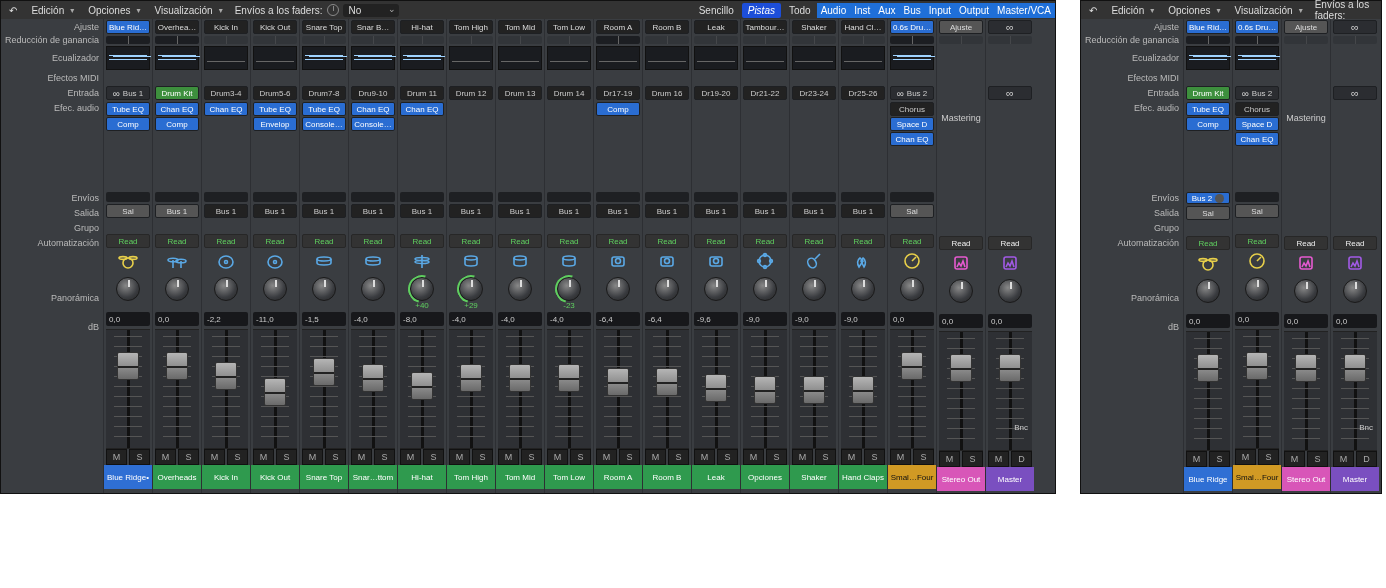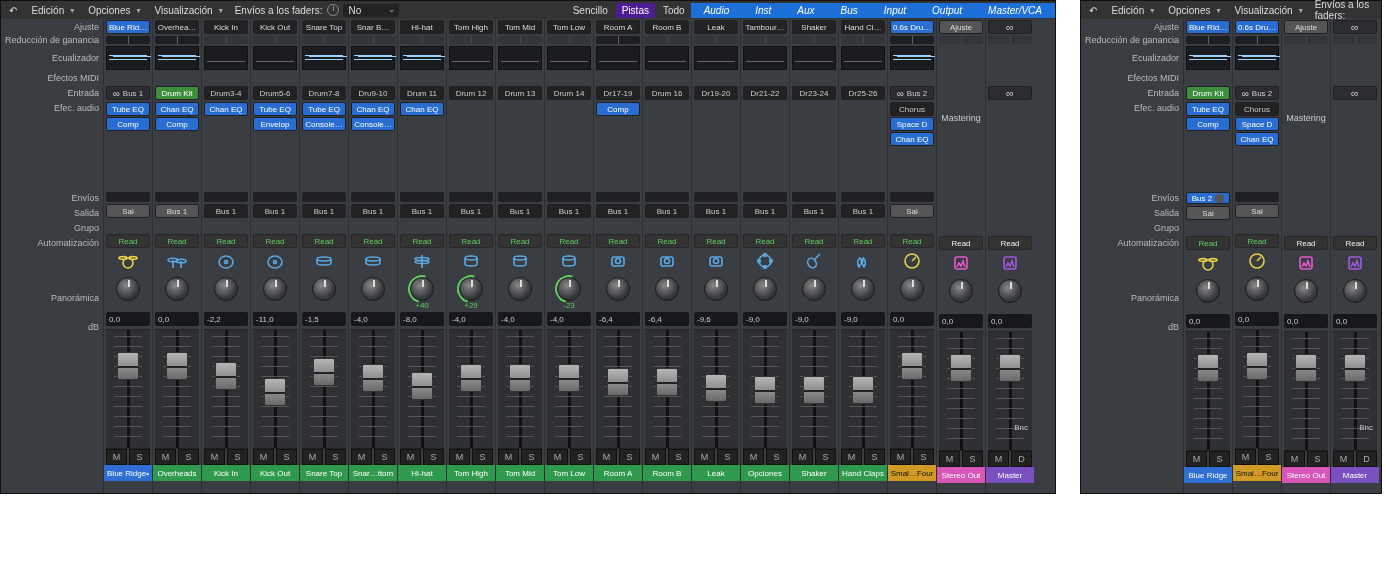--- a/index.html
+++ b/index.html
@@ -15,23 +15,23 @@
   .mnav { display: flex; align-items: center; gap: 2px; padding: 0 2px; }
   .mbtn { padding: 2px 6px; color: #ddd; white-space: nowrap; display:flex; align-items:center; gap:3px;}
   .dd::after { content: '▾'; font-size: 8px; margin-left: 3px; color:#aaa;}
   .sel-fad { display: flex; align-items: center; gap: 4px; margin-left: 4px;}
   .pill { background:#222; border-radius:3px; padding:1px 12px 1px 6px; position:relative; }
   .pill::after{content:'⌄'; position:absolute; right:3px; top:0; font-size:9px; color:#aaa;}
   .power { width:12px;height:12px;border:1px solid #888;border-radius:50%;position:relative;}
   .power::after{content:'';position:absolute;top:1px;left:5px;width:1px;height:5px;background:#888;}
   .views { display:flex; gap:2px; margin-left:auto; }
   .views .v { padding:2px 6px; border-radius:2px;}
-  .views .v.sel { background:#4c1d95; color:#fff;}
+  .views .v.sel { background:#1d4ed8; color:#fff;font-style:italic;}
   .tabs { display:flex; gap:0; }
-  .tabs .t { padding:2px 13px; background:#252525; color:#ddd;font-style:italic;}
+  .tabs .t { padding:2px 4px; background:#252525; color:#ddd;}
   .tabs .t.sel { background:#1f6fd8; color:#fff;}
 
   
   .body { display:flex; flex:1; min-height: 0; }
   .labels { width: 102px; min-width:102px; background:#3a3d41; display:flex; flex-direction:column; }
   .labels .row { height: var(--h); display:flex; align-items:center; justify-content:flex-end; padding-right:4px; font-size:9px; color:#bbb; white-space:nowrap;}
   
   .strips { display:flex; flex:1; overflow:hidden; }
   .strip { width: 49px; min-width:49px; border-left:1px solid #2d2f33; display:flex; flex-direction:column; position:relative;}
   .cell { display:flex; align-items:center; justify-content:center; font-size:8px; color:#ccc; overflow:hidden; white-space:nowrap; text-overflow:ellipsis; }
@@ -55,21 +55,21 @@
   .klabel { text-align:center; font-size:8px; color:#5fcf5f; margin-top:-2px; height:10px;}
   .dbrow { height:14px; background:#17181b; margin:1px 2px; display:flex; align-items:center; padding:0 3px; font-size:8px; border-radius:2px;}
   .fader { height: 120px; background:#2e3034; margin:2px 2px 0; display:flex; justify-content:center; align-items:flex-start; position:relative; border-top:1px solid #222; border-bottom:1px solid #222;}
   .fader .track{ width:3px; height:100%; background:#111; position:relative; }
   .fader .dots { position:absolute; left:2px; right:2px; top:0; bottom:0; pointer-events:none;}
   .fader .dots span{ position:absolute; left:6px; right:6px; height:1px; background:#555;}
   .cap { position:absolute; width:22px; height:28px; background:linear-gradient(#b5b5b5,#6a6a6a);border:1px solid #333;border-radius:2px;}
   .cap::after{ content:''; position:absolute; left:0; right:0; top:13px; height:2px; background:#222;}
   .msd { height:16px; display:flex; margin:0 2px; gap:2px;}
   .msd div{ flex:1; background:#222; display:flex; align-items:center; justify-content:center; font-size:9px; color:#aaa; border:1px solid #111;}
-  .name { height:16px; display:flex; align-items:center; justify-content:center; font-size:8px; overflow:hidden; text-overflow:ellipsis; white-space:nowrap; padding:4px 1px;}
+  .name { height:16px; display:flex; align-items:center; justify-content:center; font-size:8px; overflow:hidden; text-overflow:ellipsis; white-space:nowrap; padding:12px 1px;}
   .name.blue{background:#2f6fd4;color:#fff;}
   .name.green{background:#2f9a4e;color:#fff;}
   .name.orange{background:#d19a24;color:#111;}
   .name.pink{background:#d856b8;color:#fff;}
   .name.purple{background:#7a4fc0;color:#fff;}
   .gainbar { height:8px; background:#1c1e22; margin:1px 2px; border-radius:2px; position:relative;}
   .gainbar::after{content:'';position:absolute; top:0; bottom:0; left:50%; width:1px; background:#666;}
   .bnc { position:absolute; right:4px; bottom:18px; font-size:8px; color:#ccc;}
   .gap { height: var(--h); }
 </style>

